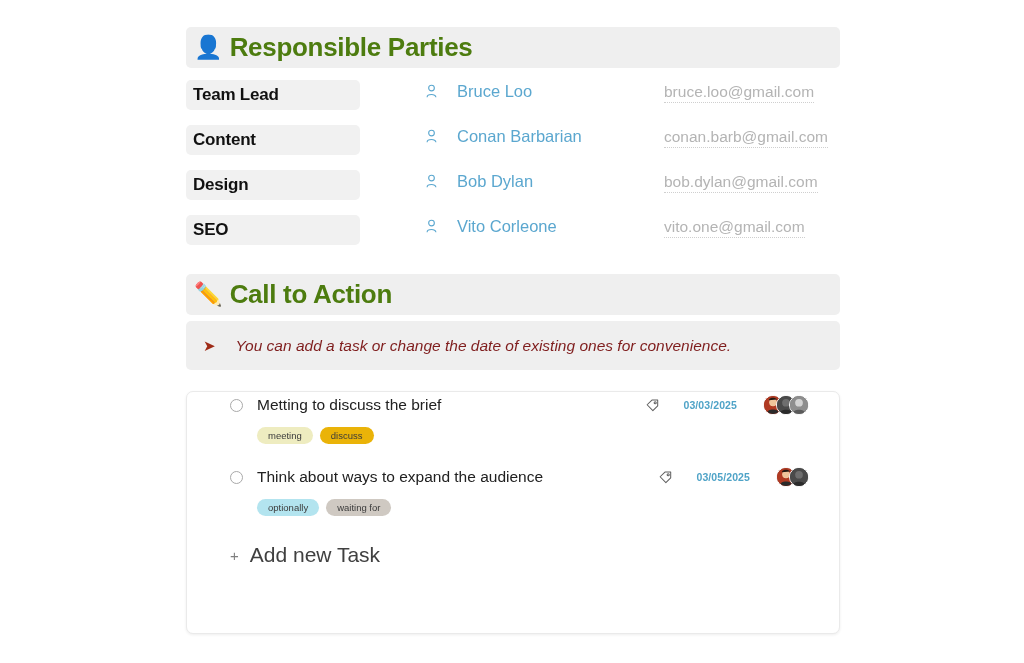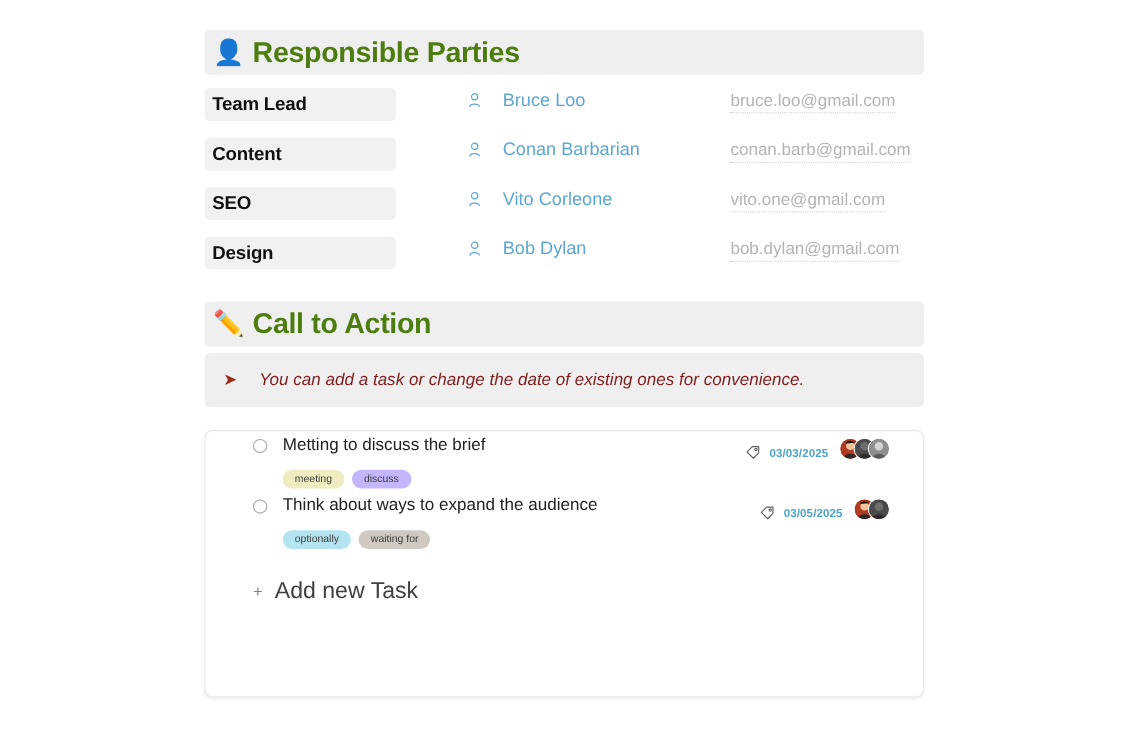--- a/index.html
+++ b/index.html
@@ -200,22 +200,22 @@
     margin-left: 14px;
     font-size: 15.5px;
     color: #212121;
     white-space: nowrap;
   }
   .task-meta {
     position: absolute;
     right: 0;
     top: 0;
     display: flex;
-    align-items: flex-end;
-    gap: 8px;
+    align-items: center;
+    gap: 24px;
     height: 26px;
   }
   .tag-icon { width: 13px; height: 13px; display: block; }
   .task-date {
     font-size: 10.5px;
     font-weight: bold;
     color: #4fa3c7;
     letter-spacing: 0.1px;
     white-space: nowrap;
   }
@@ -304,44 +304,44 @@
           <circle cx="6" cy="4.2" r="3.1" fill="none" stroke="#5ba7cf" stroke-width="1.2"></circle>
           <path d="M1.2 14.2 C1.2 10.4 10.8 10.4 10.8 14.2" fill="none" stroke="#5ba7cf" stroke-width="1.2"></path>
         </svg>
         <span>Conan Barbarian</span>
       </div>
       <div class="email">conan.barb@gmail.com</div>
     </div>
 
     <div class="party-row">
       <div class="role-chip">
+        <span>Design</span>
+      </div>
+      <div class="person">
+        <svg class="p-icon" viewBox="0 0 12 16">
+          <circle cx="6" cy="4.2" r="3.1" fill="none" stroke="#5ba7cf" stroke-width="1.2"></circle>
+          <path d="M1.2 14.2 C1.2 10.4 10.8 10.4 10.8 14.2" fill="none" stroke="#5ba7cf" stroke-width="1.2"></path>
+        </svg>
+        <span>Bob Dylan</span>
+      </div>
+      <div class="email">bob.dylan@gmail.com</div>
+    </div>
+
+    <div class="party-row">
+      <div class="role-chip">
         <span>SEO</span>
       </div>
       <div class="person">
         <svg class="p-icon" viewBox="0 0 12 16">
           <circle cx="6" cy="4.2" r="3.1" fill="none" stroke="#5ba7cf" stroke-width="1.2"></circle>
           <path d="M1.2 14.2 C1.2 10.4 10.8 10.4 10.8 14.2" fill="none" stroke="#5ba7cf" stroke-width="1.2"></path>
         </svg>
         <span>Vito Corleone</span>
       </div>
       <div class="email">vito.one@gmail.com</div>
-    </div>
-
-    <div class="party-row">
-      <div class="role-chip">
-        <span>Design</span>
-      </div>
-      <div class="person">
-        <svg class="p-icon" viewBox="0 0 12 16">
-          <circle cx="6" cy="4.2" r="3.1" fill="none" stroke="#5ba7cf" stroke-width="1.2"></circle>
-          <path d="M1.2 14.2 C1.2 10.4 10.8 10.4 10.8 14.2" fill="none" stroke="#5ba7cf" stroke-width="1.2"></path>
-        </svg>
-        <span>Bob Dylan</span>
-      </div>
-      <div class="email">bob.dylan@gmail.com</div>
     </div>
 
   </div>
 
   <div class="section-header" id="hdr-cta">
     <span class="emoji">✏️</span>
     <span class="title">Call to Action</span>
   </div>
 
   <div class="callout">
@@ -383,25 +383,25 @@
                 <rect width="20" height="20" fill="#8e8e8e"></rect>
                 <circle cx="10" cy="7.5" r="4.3" fill="#d3d3d3"></circle>
                 <path d="M3 20 C3 13.8 17 13.8 17 20 Z" fill="#5a5a5a"></path>
               </svg>
             </div>
           </div>
         </div>
       </div>
       <div class="chips">
         <span class="chip" style="background:#eeecc0">meeting</span>
-        <span class="chip" style="background:#c4b5fd">discuss</span>
-      </div>
-    </div>
-
-    <div class="task" style="margin-top:3px">
+        <span class="chip" style="background:#eab308">discuss</span>
+      </div>
+    </div>
+
+    <div class="task" style="margin-top:20px">
       <div class="task-main">
         <div class="checkbox"></div>
         <div class="task-name">Think about ways to expand the audience</div>
         <div class="task-meta">
           <svg class="tag-icon" viewBox="0 0 14 14">
             <path d="M1.2 6.2 L6.4 1.1 L12.6 1.1 L12.6 7.3 L7.4 12.5 Z" fill="none" stroke="#5f5f5f" stroke-width="1.1" stroke-linejoin="round"></path>
             <circle cx="9.9" cy="4" r="1.15" fill="none" stroke="#5f5f5f" stroke-width="1.1"></circle>
           </svg>
           <span class="task-date">03/05/2025</span>
           <div class="avatars">

